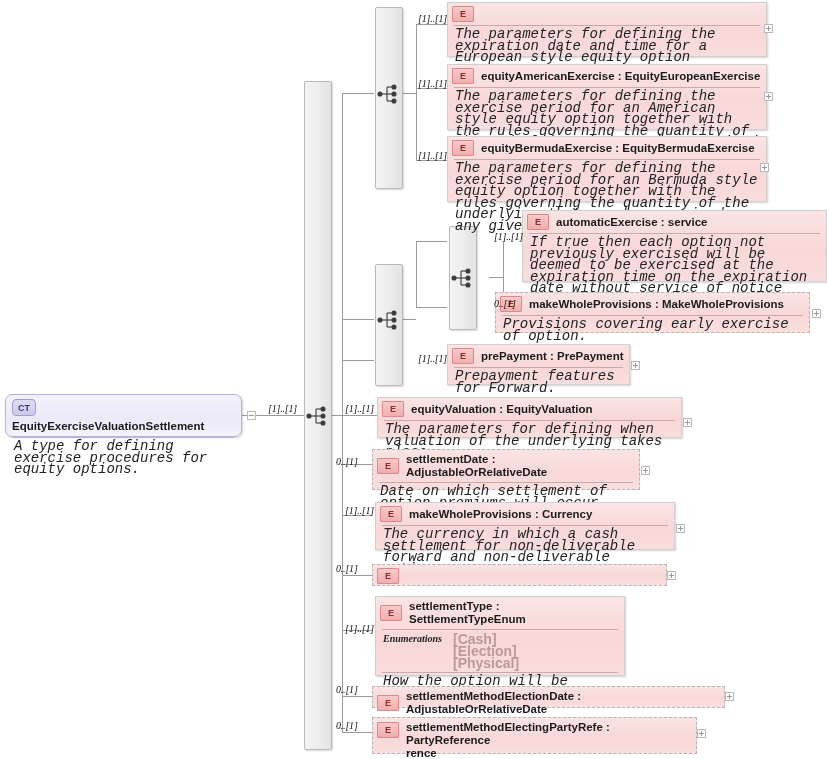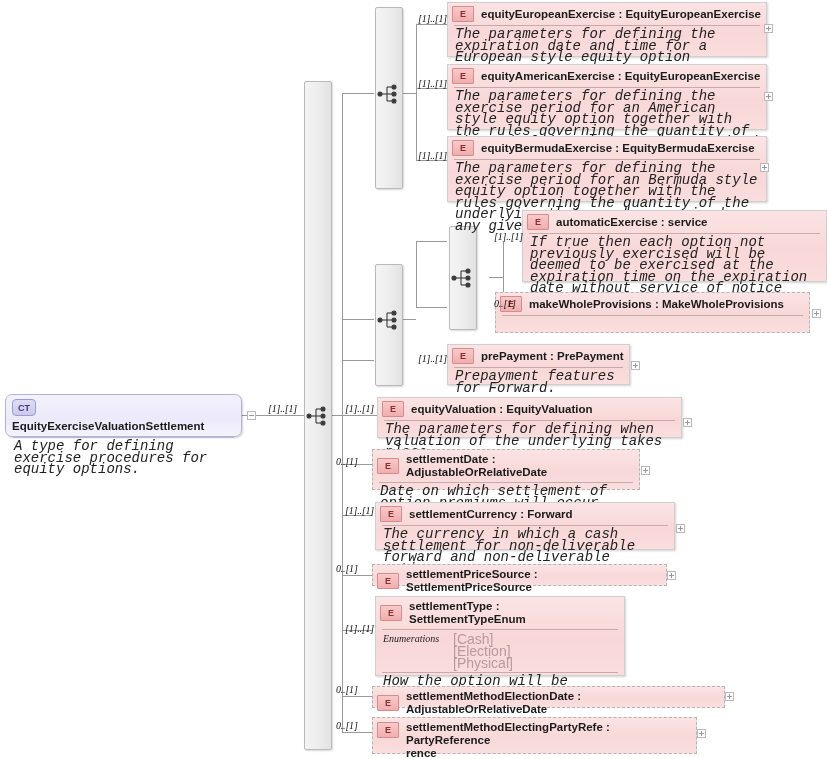--- a/index.html
+++ b/index.html
@@ -77,21 +77,21 @@
     font-size:11.5px;font-weight:bold;color:#1b1b1b;
     white-space:normal;line-height:13px;
   }
   .sep{height:1px;background:#c9a9a9;margin:0 6px;}
   .desc{
     font-family:Liberation Mono, monospace;
     font-style:italic;font-size:14px;line-height:11.5px;
     color:#222;padding:3px 7px 4px 7px;
   }
   
-  .enums{display:flex;padding:3px 7px 3px 7px;font-size:10px;}
+  .enums{display:flex;padding:3px 7px 3px 7px;font-size:10px;font-weight:bold;}
   .enums .lbl{
     font-family:"Liberation Serif",serif;font-style:italic;
     color:#222;width:70px;flex:0 0 70px;line-height:12px;
   }
   .enums .vals{color:#b99a9a;line-height:12px;font-family:"Liberation Sans",sans-serif;font-size:14px;}
 
   
   .ct-box{
     position:absolute;
     background:linear-gradient(to bottom,#f2f1fb 0%,#eceafa 60%,#f3f2fc 100%);
@@ -243,21 +243,20 @@
         <circle cx="17" cy="4" r="2"></circle>
         <circle cx="17" cy="11" r="2"></circle>
         <circle cx="17" cy="18" r="2"></circle>
       </g>
     </svg>
   </div>
 
   <div class="node" style="left:447px;top:2px;width:320px;height:55px;">
     <div class="hdr">
       <span class="badge">E</span>
-      <span class="title">equityEuropeanExercise : EquityEuropeanExercise</span>
     </div>
     <div class="sep"></div>
     <div class="desc">The parameters for defining the expiration date and time for a European style equity option</div>
   </div>
   <div class="card" style="left:418px;top:13px;">[1]..[1]</div>
   <div class="plus" style="left:764px;top:24px;"></div>
 
   <div class="node" style="left:447px;top:64px;width:320px;height:66px;">
     <div class="hdr">
       <span class="badge">E</span>
@@ -289,20 +288,21 @@
     <div class="desc">If true then each option not previously exercised will be deemed to be exercised at the expiration time on the expiration date without service of notice unless the buyer notifies the seller that it no longer wishes this to occur.</div>
   </div>
   <div class="card" style="left:494px;top:231px;">[1]..[1]</div>
 
   <div class="node opt" style="left:495px;top:292px;width:315px;height:41px;">
     <div class="hdr">
       <span class="badge">E</span>
       <span class="title">makeWholeProvisions : MakeWholeProvisions</span>
     </div>
     <div class="sep"></div>
+    <div class="desc">Provisions covering early exercise of option.</div>
   </div>
   <div class="card" style="left:494px;top:298px;">0..[1]</div>
   <div class="plus" style="left:812px;top:309px;"></div>
 
   <div class="node" style="left:447px;top:344px;width:183px;height:41px;">
     <div class="hdr">
       <span class="badge">E</span>
       <span class="title">prePayment : PrePayment</span>
     </div>
     <div class="sep"></div>
@@ -329,32 +329,31 @@
     </div>
     <div class="sep"></div>
     <div class="desc">Date on which settlement of option premiums will occur.</div>
   </div>
   <div class="card" style="left:336px;top:456px;">0..[1]</div>
   <div class="plus" style="left:641px;top:466px;"></div>
 
   <div class="node" style="left:375px;top:502px;width:300px;height:48px;">
     <div class="hdr">
       <span class="badge">E</span>
-      <span class="title">settlementCurrency : Forward</span>
+      <span class="title">makeWholeProvisions : Currency</span>
     </div>
     <div class="sep"></div>
     <div class="desc">The currency in which a cash settlement for non-deliverable forward and non-deliverable options.</div>
   </div>
   <div class="card" style="left:345px;top:505px;">[1]..[1]</div>
   <div class="plus" style="left:676px;top:524px;"></div>
 
   <div class="node opt" style="left:372px;top:564px;width:295px;height:22px;">
     <div class="hdr">
       <span class="badge">E</span>
-      <span class="title">settlementPriceSource : SettlementPriceSource</span>
     </div>
   </div>
   <div class="card" style="left:336px;top:563px;">0..[1]</div>
   <div class="plus" style="left:667px;top:571px;"></div>
 
   <div class="node" style="left:375px;top:596px;width:250px;height:80px;">
     <div class="hdr">
       <span class="badge">E</span>
       <span class="title">settlementType : SettlementTypeEnum</span>
     </div>

